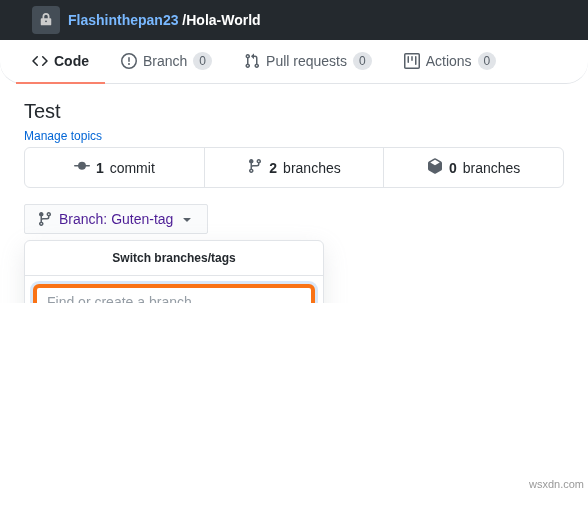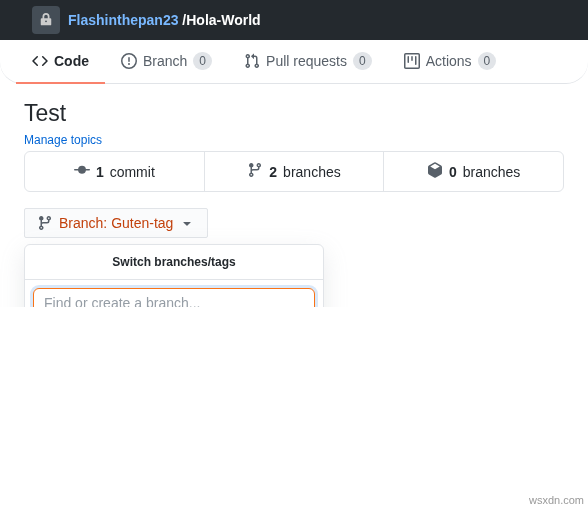--- a/index.html
+++ b/index.html
@@ -70,21 +70,21 @@
       padding: 2px 6px;
       font-size: 12px;
       color: #586069;
     }
 
     
     .content {
       padding: 16px 24px;
     }
     .repo-title {
-      font-size: 23px;
+      font-size: 20px;
       font-weight: 400;
       color: #24292e;
       margin-bottom: 4px;
     }
     .manage-topics {
       color: #0366d6;
       font-size: 12px;
       cursor: pointer;
       text-decoration: none;
       display: inline-block;
@@ -121,21 +121,21 @@
     .branch-btn {
       border: 1px solid #e1e4e8;
       background: #fafbfc;
       padding: 6px 12px;
       border-radius: 2px;
       font-size: 14px;
       cursor: pointer;
       display: flex;
       align-items: center;
       gap: 6px;
-      color: #c2410c;
+      color: #4c1d95;
     }
     .new-pr-btn {
       border: 1px solid #e1e4e8;
       background: #fafbfc;
       padding: 6px 12px;
       border-radius: 6px;
       font-size: 14px;
       cursor: pointer;
       color: #24292e;
     }
@@ -160,21 +160,21 @@
       border-bottom: 1px solid #e1e4e8;
       text-align: center;
     }
     .dropdown-search {
       padding: 8px;
       border-bottom: 1px solid #e1e4e8;
     }
     .dropdown-search input {
       width: 100%;
       padding: 6px 10px;
-      border: 1px solid #f97316;
+      border: 4px solid #f97316;
       border-radius: 6px;
       font-size: 14px;
       outline: none;
       box-shadow: 0 0 0 3px rgba(3,102,214,0.15);
       color: #be185d;
     }
     .dropdown-search input::placeholder { color: #959da5; }
 
     .dropdown-tabs {
       display: flex;
@@ -228,21 +228,21 @@
     }
     .readme-title {
       font-size: 32px;
       font-weight: 600;
       color: #24292e;
     }
 
     
     .watermark {
       position: fixed;
-      bottom: 6px;
+      bottom: 22px;
       right: 4px;
       font-size: 11px;
       color: #999;
     }
   </style>
 </head>
 <body>
 
 <div class="top-bar">
   <div class="lock-icon-wrap">

